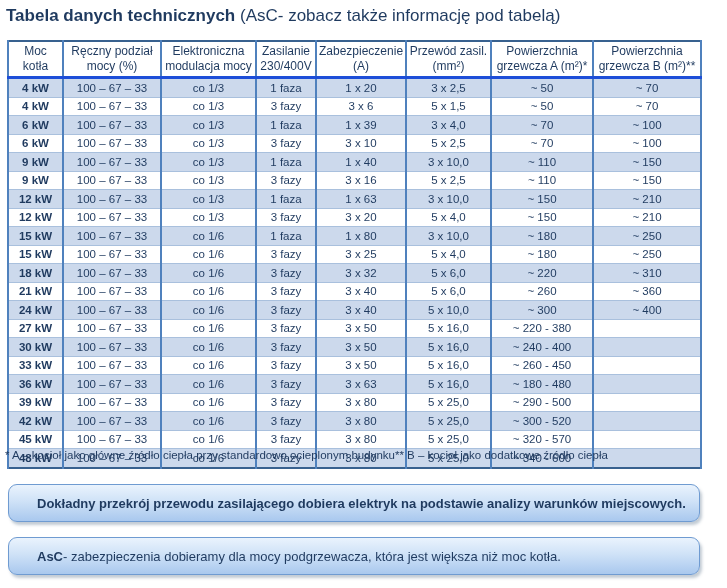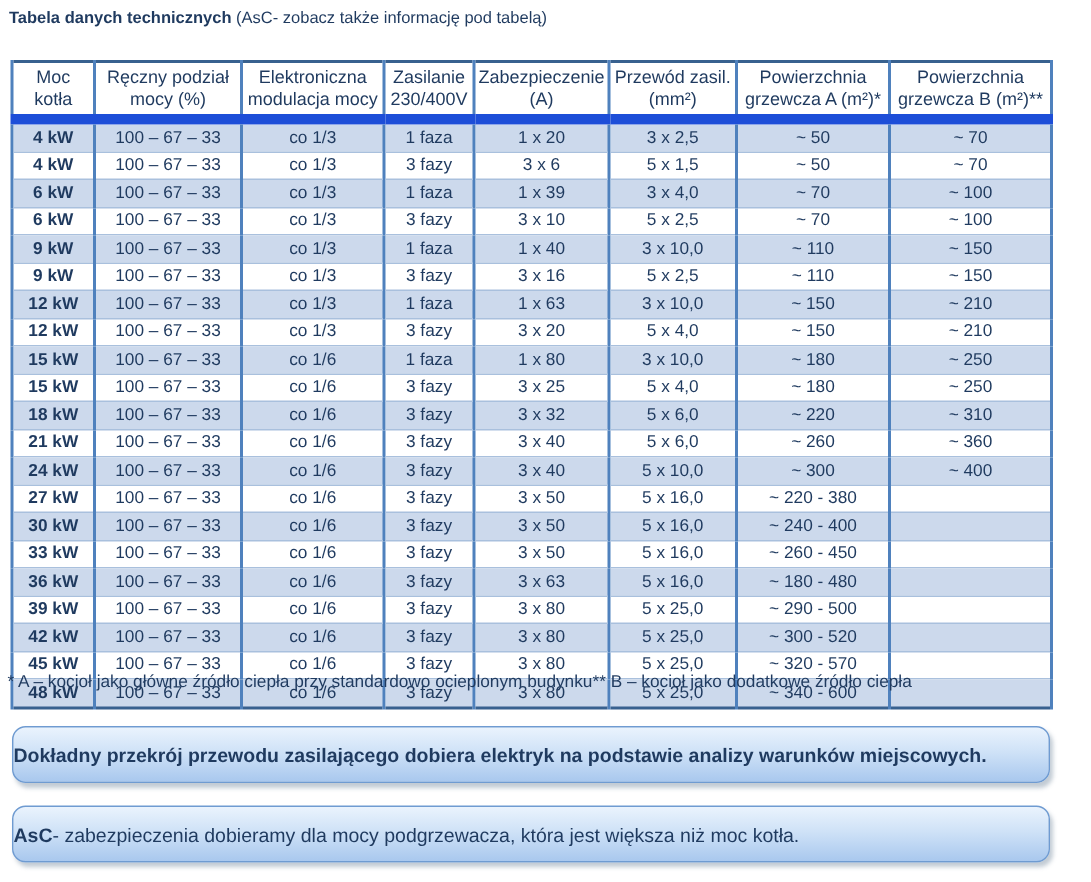--- a/index.html
+++ b/index.html
@@ -13,21 +13,21 @@
     width: 727px;
     height: 588px;
     position: relative;
     background: #ffffff;
     overflow: hidden;
   }
   .title-line {
     position: absolute;
     top: 6px;
     left: 6px;
-    font-size: 11px;
+    font-size: 17px;
     white-space: nowrap;
     color: #1f3a5f;
   }
   .title-line .t-bold { font-weight: bold; }
   .title-line .t-rest { font-weight: normal; }
 
   table.spec {
     position: absolute;
     top: 40px;
     left: 7px;
@@ -49,21 +49,21 @@
     overflow: hidden;
     white-space: nowrap;
   }
   table.spec thead th {
     background: #ffffff;
     font-weight: normal;
     font-size: 12px;
     line-height: 1.25;
     height: 32px;
     white-space: normal;
-    border-bottom: 7px solid #1d4ed8;
+    border-bottom: 3px solid #1d4ed8;
   }
   table.spec tbody td { height: 15.5px; }
   table.spec tbody tr:nth-child(odd) { background: #ccd9ec; }
   table.spec tbody tr:nth-child(even) { background: #ffffff; }
   table.spec tbody td:first-child { font-weight: bold; }
 
   .footnotes {
     position: absolute;
     top: 449px;
     left: 5px;
@@ -78,21 +78,21 @@
     position: absolute;
     left: 8px;
     width: 692px;
     height: 38px;
     border: 1px solid #6f9bd1;
     border-radius: 9px;
     background: linear-gradient(to bottom, #eaf3fd 0%, #cfe2f7 45%, #a9c8ee 100%);
     box-shadow: 2px 3px 3px rgba(120,140,160,0.45);
     display: flex;
     align-items: center;
-    padding: 0 0;
+    padding: 0 28px;
     box-sizing: border-box;
     font-size: 13px;
     color: #1f3a5f;
     white-space: nowrap;
   }
   .note-box.first { top: 484px; font-weight: bold; }
   .note-box.second { top: 537px; font-weight: normal; }
   .note-box .nb-bold { font-weight: bold; }
 </style>
 </head>

